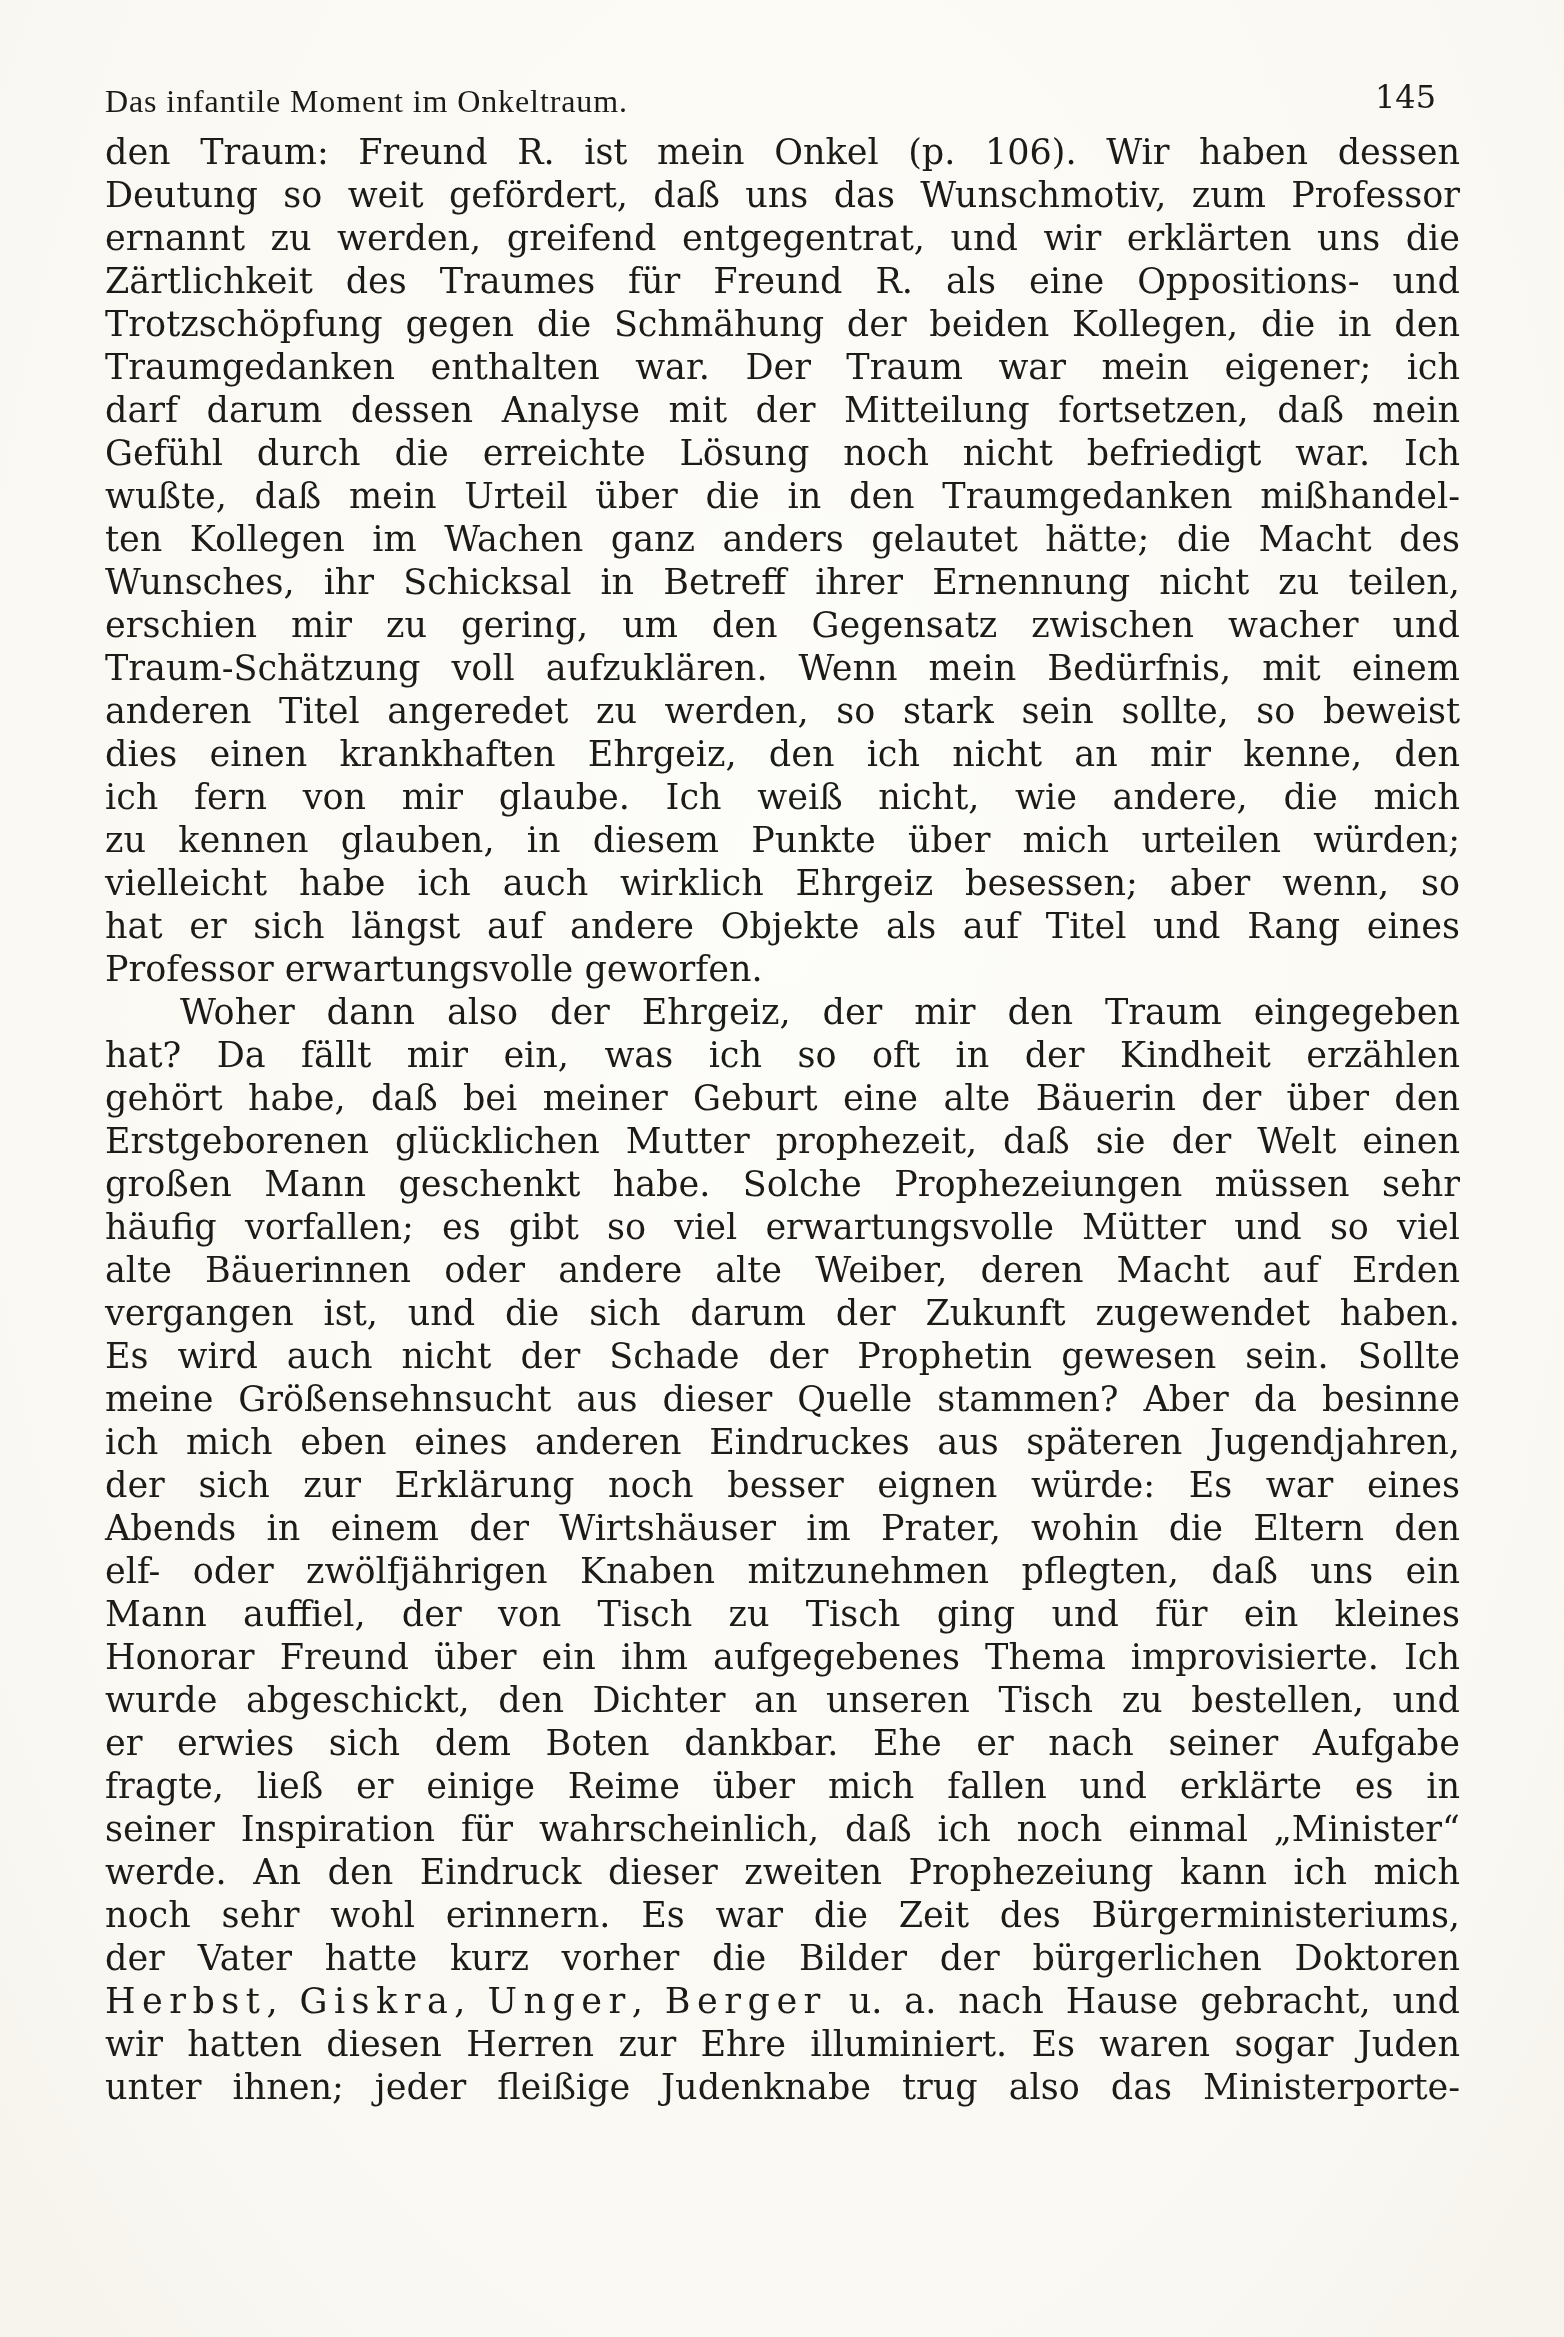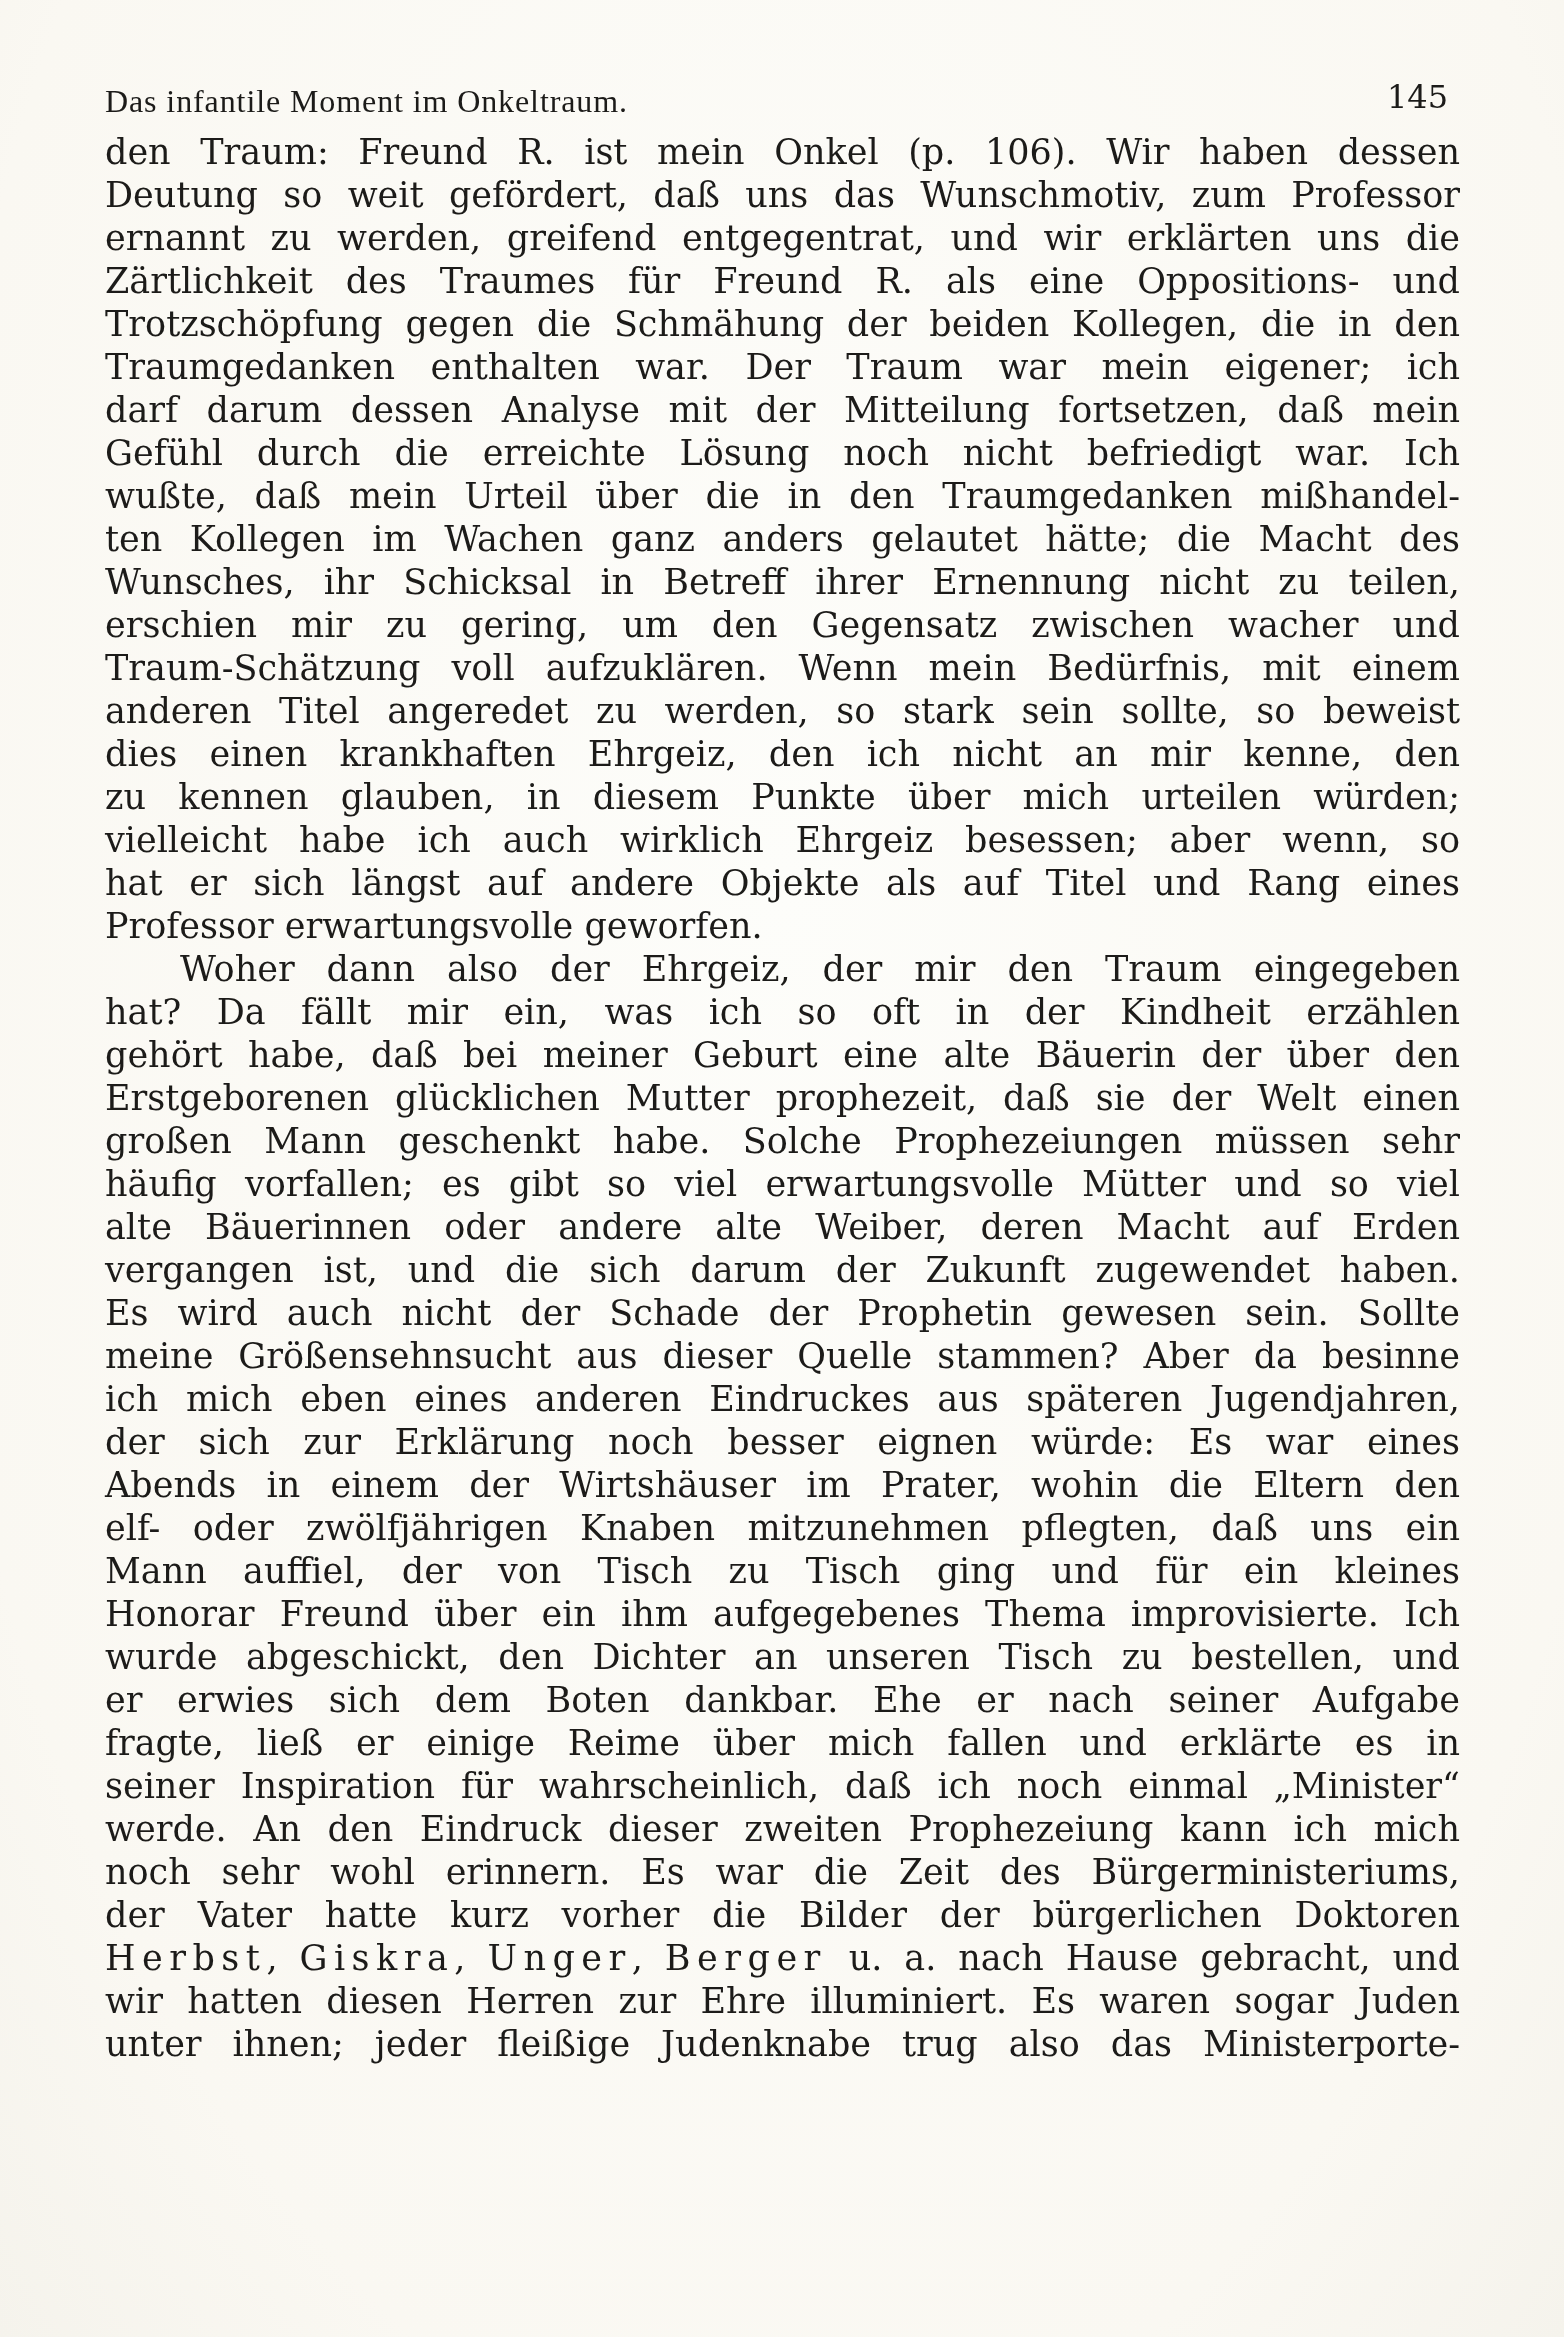--- a/index.html
+++ b/index.html
@@ -32,21 +32,21 @@
     right: 0;
     top: 4.7px;
     text-align: left;
     font-size: 32px;
     letter-spacing: 0.9px;
     white-space: nowrap;
     font-family: Liberation Serif, serif;
   }
   .page-number {
     position: absolute;
-    right: 12px;
+    right: 24px;
     top: 0;
     font-size: 32px;
     text-align: right;
   }
   .textblock {
     position: absolute;
     left: 105px;
     top: 131px;
     width: 1355px;
     font-size: 35px;
@@ -84,20 +84,21 @@
       <div class="line"><span>Traumgedanken enthalten war. Der Traum war mein eigener; ich</span></div>
       <div class="line"><span>darf darum dessen Analyse mit der Mitteilung fortsetzen, daß mein</span></div>
       <div class="line"><span>Gefühl durch die erreichte Lösung noch nicht befriedigt war. Ich</span></div>
       <div class="line"><span>wußte, daß mein Urteil über die in den Traumgedanken mißhandel-</span></div>
       <div class="line"><span>ten Kollegen im Wachen ganz anders gelautet hätte; die Macht des</span></div>
       <div class="line"><span>Wunsches, ihr Schicksal in Betreff ihrer Ernennung nicht zu teilen,</span></div>
       <div class="line"><span>erschien mir zu gering, um den Gegensatz zwischen wacher und</span></div>
       <div class="line"><span>Traum-Schätzung voll aufzuklären. Wenn mein Bedürfnis, mit einem</span></div>
       <div class="line"><span>anderen Titel angeredet zu werden, so stark sein sollte, so beweist</span></div>
       <div class="line"><span>dies einen krankhaften Ehrgeiz, den ich nicht an mir kenne, den</span></div>
+      <div class="line"><span>ich fern von mir glaube. Ich weiß nicht, wie andere, die mich</span></div>
       <div class="line"><span>zu kennen glauben, in diesem Punkte über mich urteilen würden;</span></div>
       <div class="line"><span>vielleicht habe ich auch wirklich Ehrgeiz besessen; aber wenn, so</span></div>
       <div class="line"><span>hat er sich längst auf andere Objekte als auf Titel und Rang eines</span></div>
       <div class="line end"><span>Professor erwartungsvolle geworfen.</span></div>
       <div class="line indent"><span>Woher dann also der Ehrgeiz, der mir den Traum eingegeben</span></div>
       <div class="line"><span>hat? Da fällt mir ein, was ich so oft in der Kindheit erzählen</span></div>
       <div class="line"><span>gehört habe, daß bei meiner Geburt eine alte Bäuerin der über den</span></div>
       <div class="line"><span>Erstgeborenen glücklichen Mutter prophezeit, daß sie der Welt einen</span></div>
       <div class="line"><span>großen Mann geschenkt habe. Solche Prophezeiungen müssen sehr</span></div>
       <div class="line"><span>häufig vorfallen; es gibt so viel erwartungsvolle Mütter und so viel</span></div>

